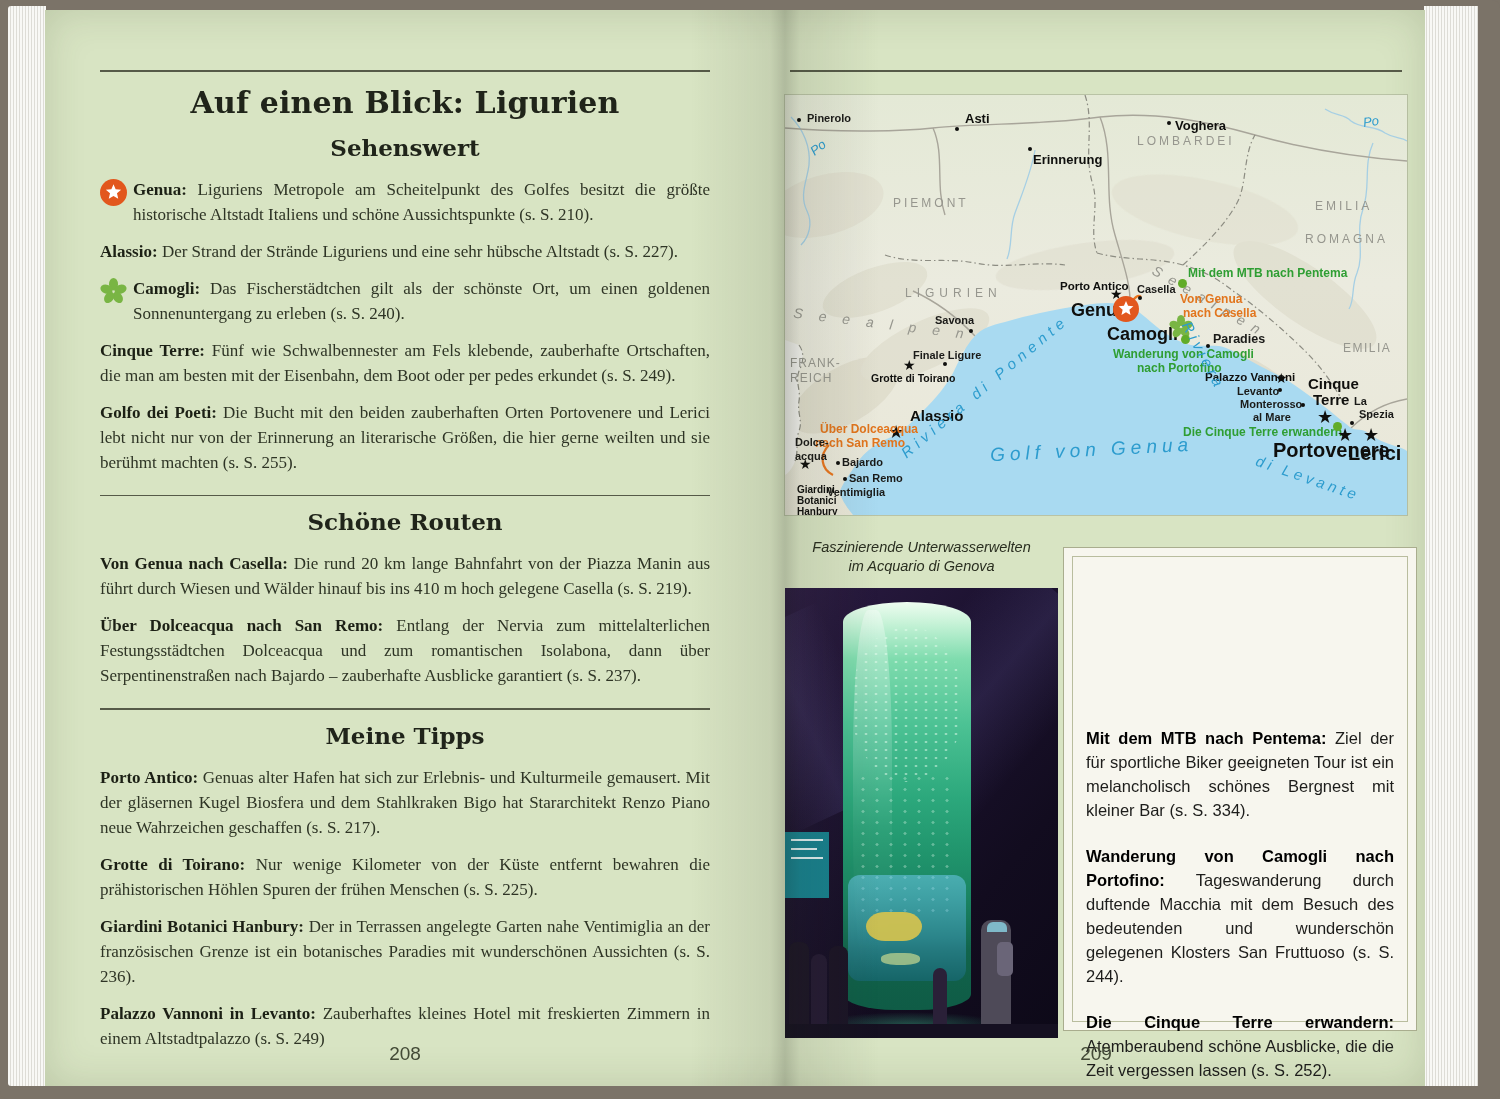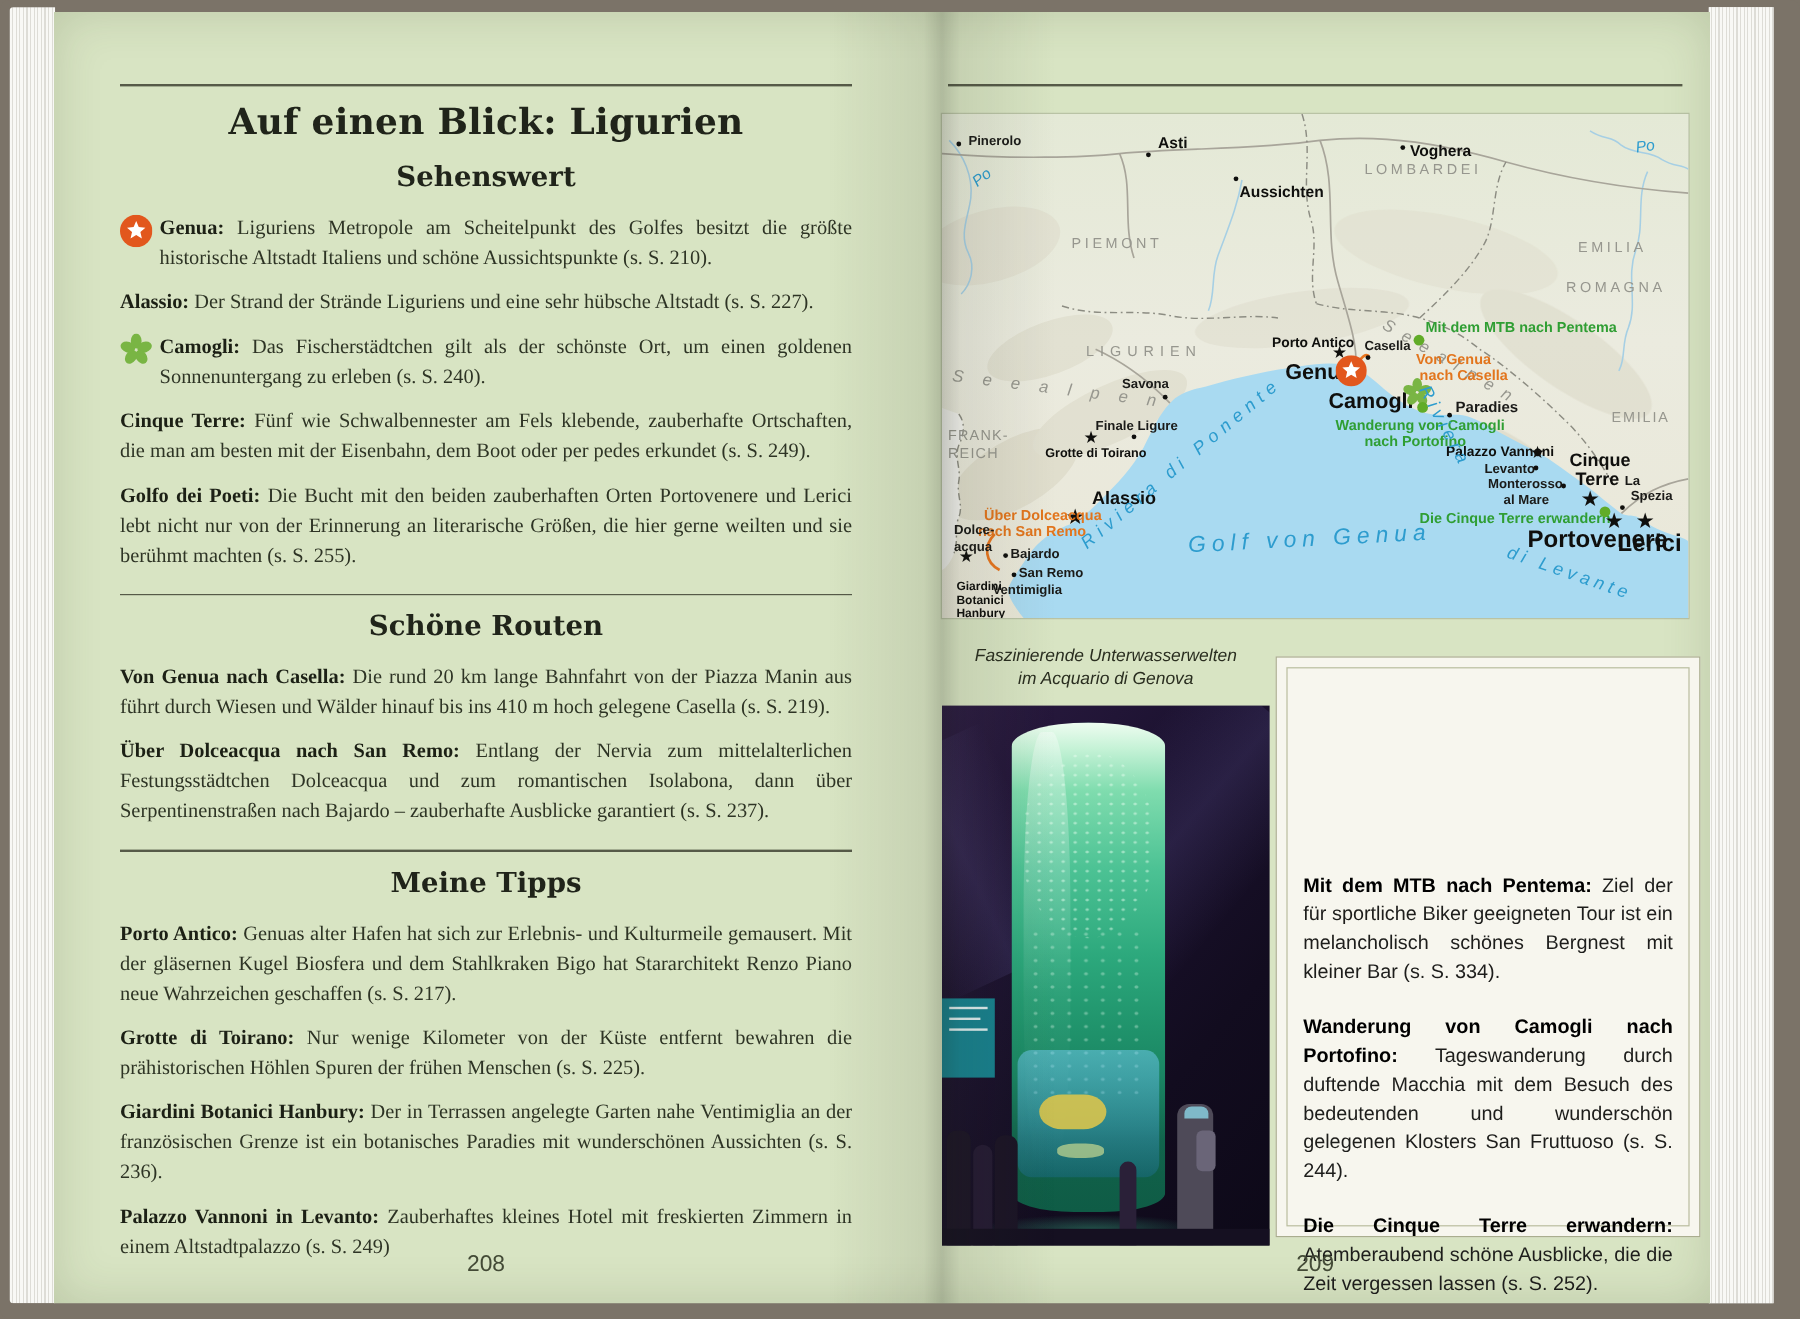--- a/index.html
+++ b/index.html
@@ -243,21 +243,21 @@
           </g>
         </svg>
 
         <span class="ml t-town" style="left:22px;top:18px">Pinerolo</span>
         <span class="mk-dot" style="left:12px;top:23px"></span>
         <span class="ml t-sea" style="left:25px;top:46px;transform:rotate(-38deg)">Po</span>
         <span class="ml t-town-b" style="left:180px;top:17px;font-size:13px">Asti</span>
         <span class="mk-dot" style="left:170px;top:32px"></span>
         <span class="ml t-town-b" style="left:390px;top:24px;font-size:13px">Voghera</span>
         <span class="mk-dot" style="left:382px;top:26px"></span>
-        <span class="ml t-town-b" style="left:248px;top:58px;font-size:13px">Aussichten</span>
+        <span class="ml t-town-b" style="left:248px;top:58px;font-size:13px">Erinnerung</span>
         <span class="mk-dot" style="left:243px;top:52px"></span>
         <span class="ml t-region" style="left:352px;top:40px">LOMBARDEI</span>
         <span class="ml t-region" style="left:108px;top:102px">PIEMONT</span>
         <span class="ml t-region" style="left:530px;top:105px">EMILIA</span>
         <span class="ml t-region" style="left:520px;top:138px">ROMAGNA</span>
         <span class="ml t-sea" style="left:578px;top:20px;transform:rotate(-8deg)">Po</span>
         <span class="ml t-region" style="left:120px;top:192px;letter-spacing:5px">LIGURIEN</span>
         <span class="ml t-region" style="left:558px;top:247px;letter-spacing:1.5px">EMILIA</span>
         <span class="ml t-region" style="left:5px;top:262px;letter-spacing:1px">FRANK-</span>
         <span class="ml t-region" style="left:5px;top:277px;letter-spacing:1px">REICH</span>

